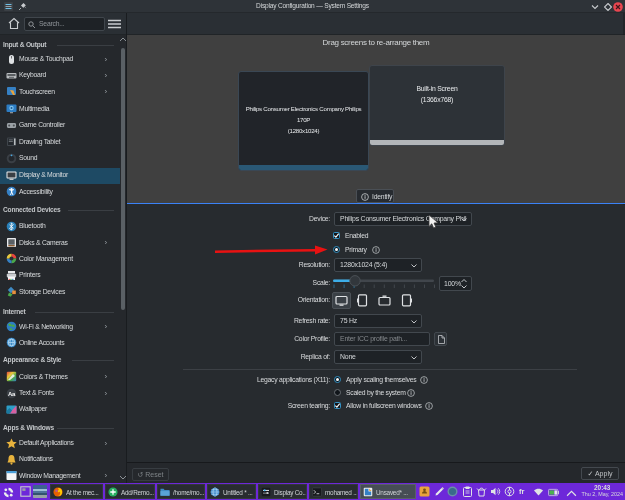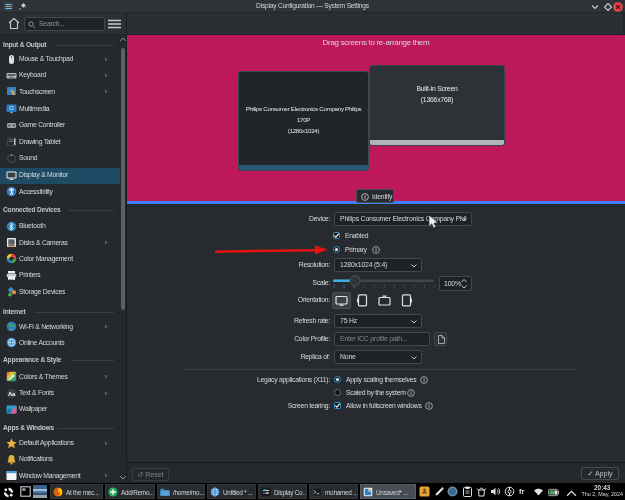--- a/index.html
+++ b/index.html
@@ -18,21 +18,21 @@
 .sitem{position:absolute;left:0;width:120px;height:16px;font-size:6.8px;letter-spacing:-0.25px;color:#d8dbdd;white-space:nowrap}
 .sitem .txt{position:absolute;left:19px;top:3.5px}
 .sitem .ic{position:absolute;left:6px;top:2px;width:11px;height:11px}
 .sitem .arr{position:absolute;right:13px;top:3px;color:#9aa0a5;font-size:8px}
 .sel{background:#1e4a64}
 
 #sbtrack{position:absolute;left:120px;top:35px;width:6px;height:448px;background:#25282c}
 #sbhandle{position:absolute;left:121px;top:48px;width:4px;height:262px;background:#5a6065;border-radius:2px}
 #vsep{position:absolute;left:126px;top:13px;width:1px;height:470px;background:#191c1f}
 
-#dragarea{position:absolute;left:127px;top:35px;width:498px;height:169px;background:#be185d;border-bottom:3px solid #3b82f6}
+#dragarea{position:absolute;left:127px;top:35px;width:498px;height:169px;background:#404040;border-bottom:1px solid #3b82f6}
 #dragtxt{position:absolute;left:0;width:498px;top:3px;text-align:center;font-size:8px;letter-spacing:-0.3px;color:#d4d7d9}
 #scr1{position:absolute;left:111px;top:36px;width:131px;height:100px;background:#212429;border:1px solid #3a4754;border-radius:3px}
 #scr1bar{position:absolute;left:0;bottom:0;width:100%;height:5px;background:#2a5875;border-radius:0 0 2px 2px}
 #scr1 .lbl{position:absolute;left:-10px;right:-10px;top:31px;text-align:center;font-size:6.1px;letter-spacing:-0.25px;line-height:11px;color:#e8eaec;white-space:nowrap}
 #scr2{position:absolute;left:242px;top:30px;width:136px;height:81px;background:#2d3237;border:1px solid #3e444b;border-radius:3px}
 #scr2bar{position:absolute;left:0;bottom:0;width:100%;height:5px;background:#b3b6b9;border-radius:0 0 2px 2px}
 #scr2 .lbl{position:absolute;left:0;right:0;top:16.5px;text-align:center;font-size:6.8px;letter-spacing:-0.2px;line-height:11px;color:#e8eaec;white-space:nowrap}
 #identify{position:absolute;left:229px;top:154px;width:38px;height:14px;background:#272b30;border:1px solid #4a4f55;border-radius:2px;font-size:6.8px;letter-spacing:-0.2px;color:#d5d8da}
 
 #form{position:absolute;left:127px;top:205px;width:498px;height:257px;background:#272b2f}
@@ -45,21 +45,21 @@
 .radio.off{border-color:#6a6f74}
 .radio .dot{position:absolute;left:1px;top:1px;width:3px;height:3px;background:#fcfcfc;border-radius:50%}
 .ftxt{position:absolute;font-size:6.8px;letter-spacing:-0.25px;color:#dadcde;white-space:nowrap}
 .info{position:absolute;width:8px;height:8px}
 .info svg{display:block}
 
 #footer{position:absolute;left:127px;top:462px;width:498px;height:21px;background:#25282c;border-top:1px solid #17191c}
 #resetbtn{position:absolute;left:5px;top:5px;width:37px;height:13px;border:1px solid #383d42;border-radius:2px;font-size:7px;color:#7f8488;text-align:center;line-height:12px}
 #applybtn{position:absolute;right:6px;top:4px;width:38px;height:13px;border:1px solid #44494f;border-radius:2px;font-size:7px;color:#c0c3c6;text-align:center;line-height:12px}
 
-#taskbar{position:absolute;left:0;top:483px;width:625px;height:17px;background:#000000}
+#taskbar{position:absolute;left:0;top:483px;width:625px;height:17px;background:#6d28d9}
 .tbtn{position:absolute;top:1px;height:15px;background:#282c30;border:1px solid #33383c;font-size:6.4px;letter-spacing:-0.25px;color:#d0d3d6;white-space:nowrap;overflow:hidden}
 .tbtn .ti{position:absolute;left:2px;top:2px;width:10px;height:10px}
 .tbtn .tt{position:absolute;left:15px;top:4px}
 .tray{position:absolute;top:3px;width:11px;height:11px}
 #clock{position:absolute;right:2px;top:1px;text-align:center;color:#d8dadc}
 #clock .t1{font-size:6.4px;font-weight:bold}
 #clock .t2{font-size:5.4px}
 </style></head><body>
 
 <div id="titlebar">

